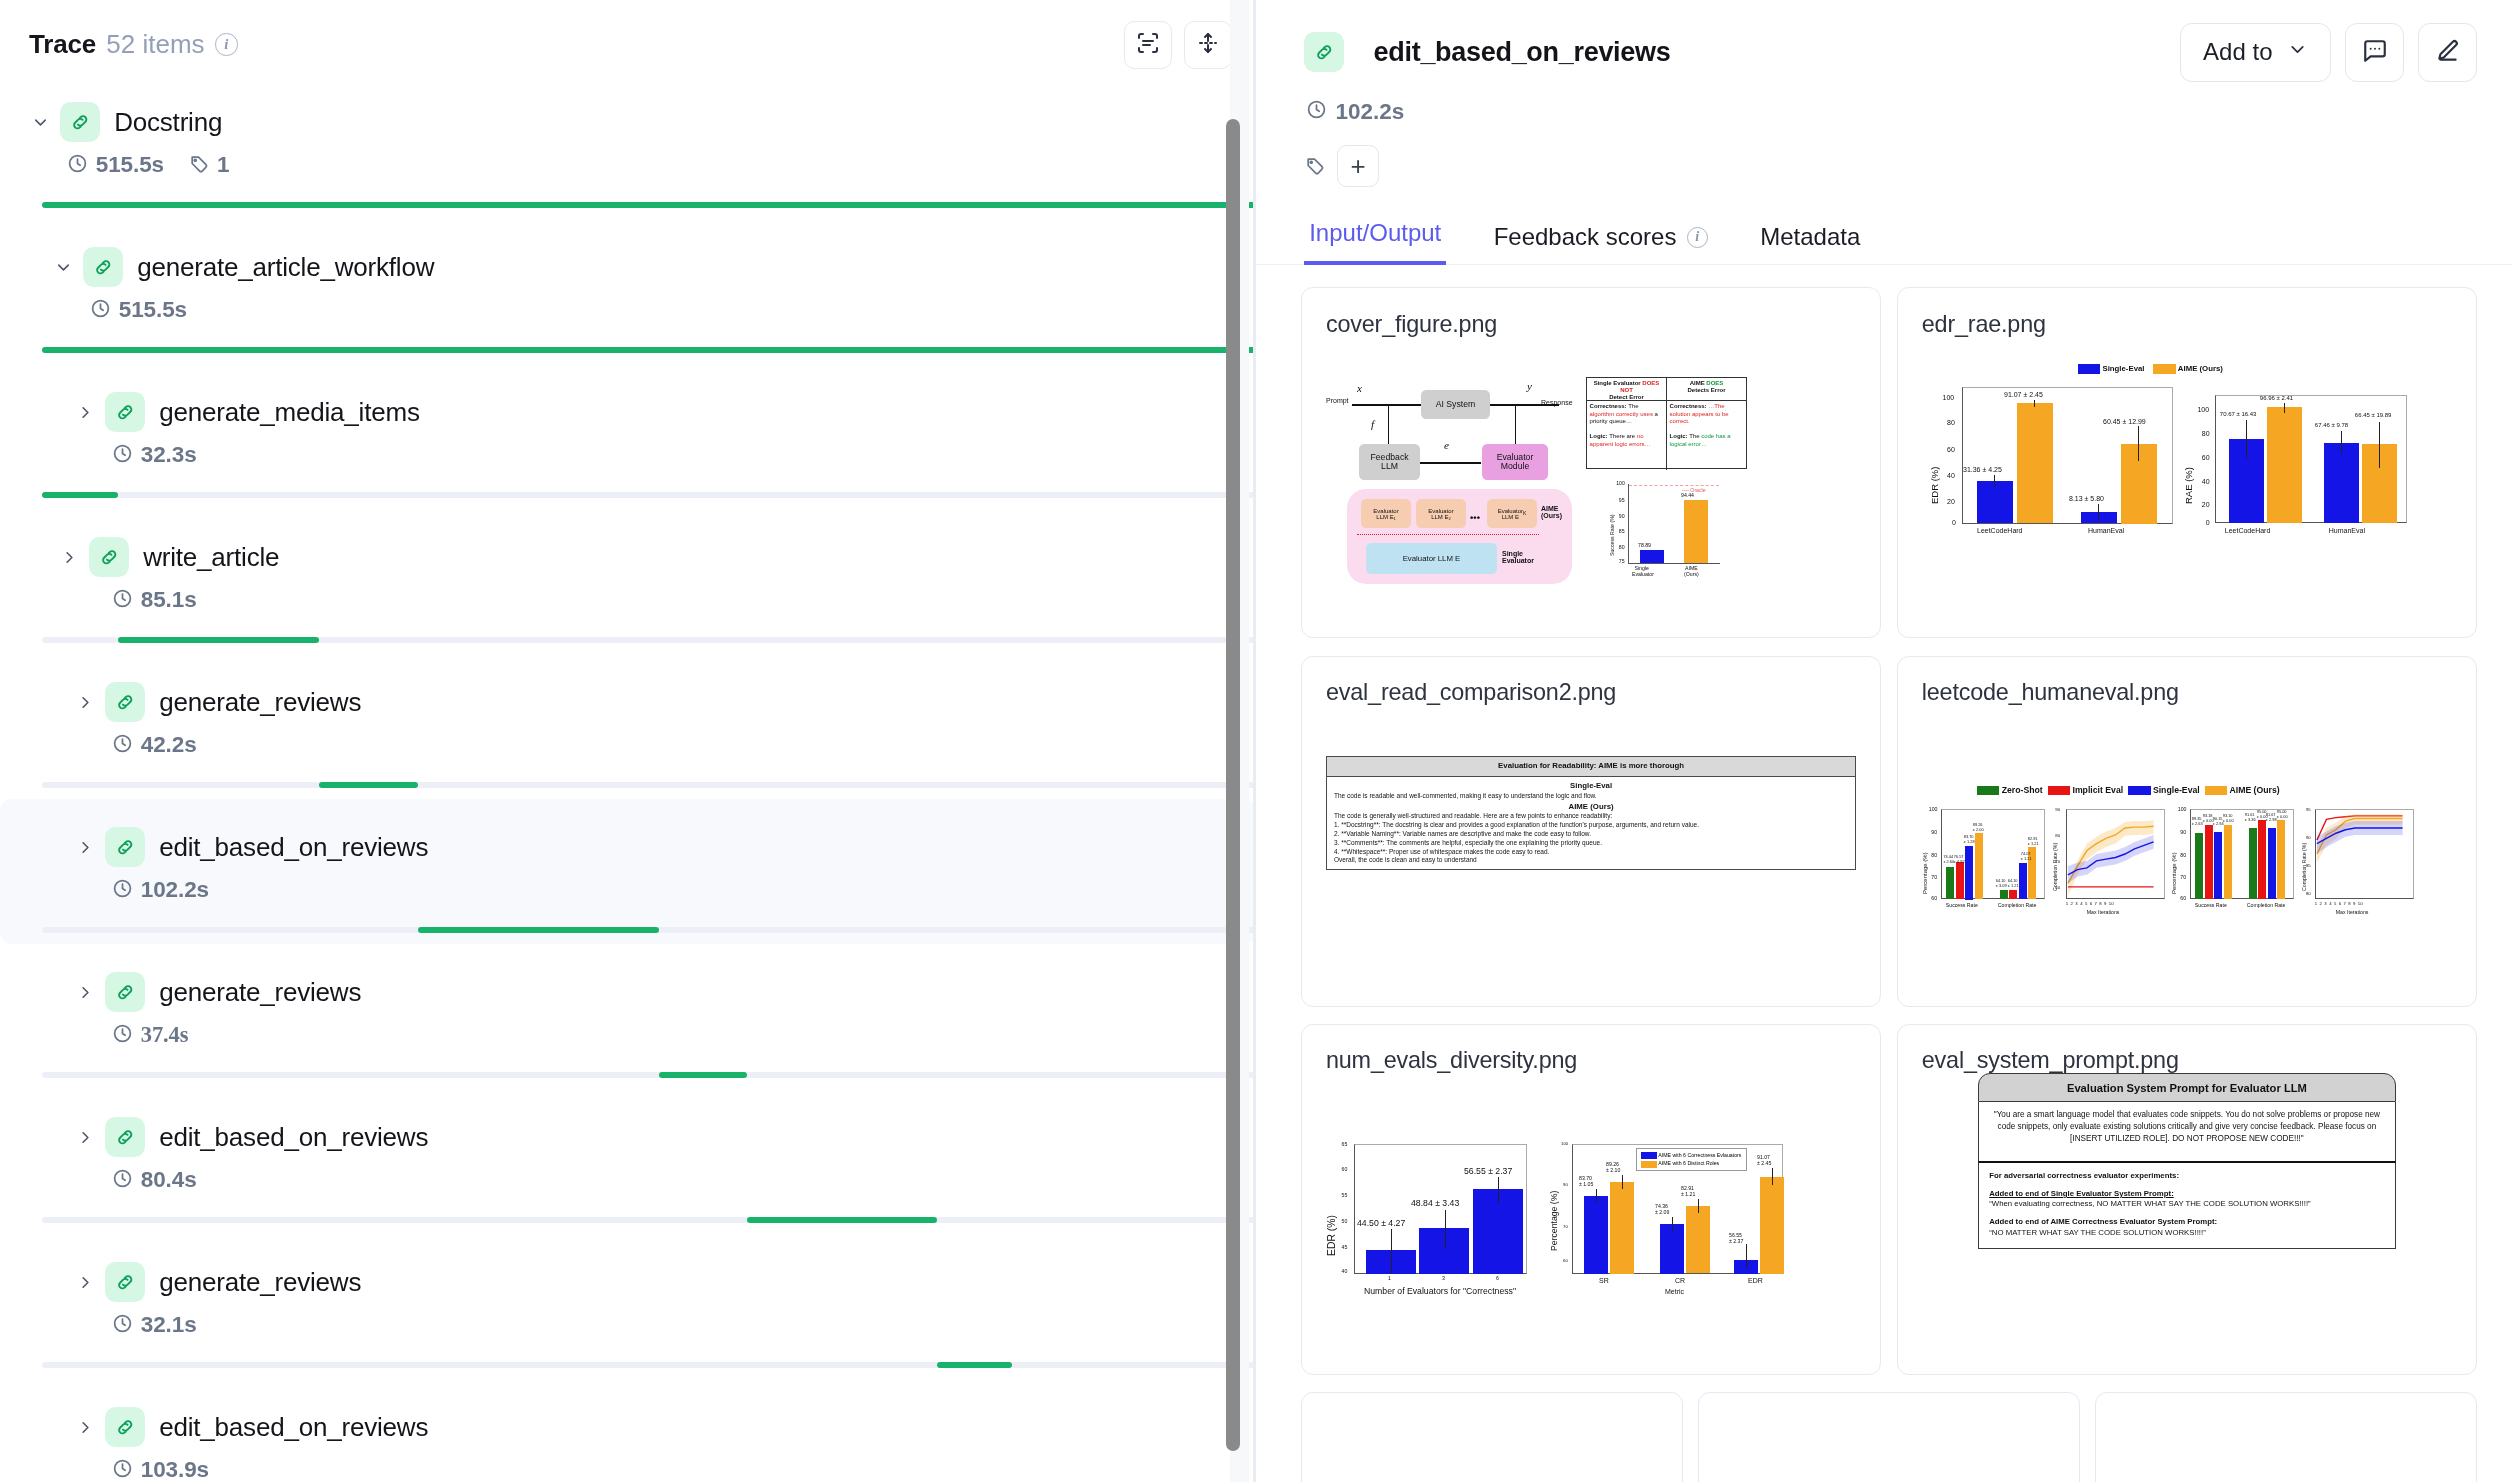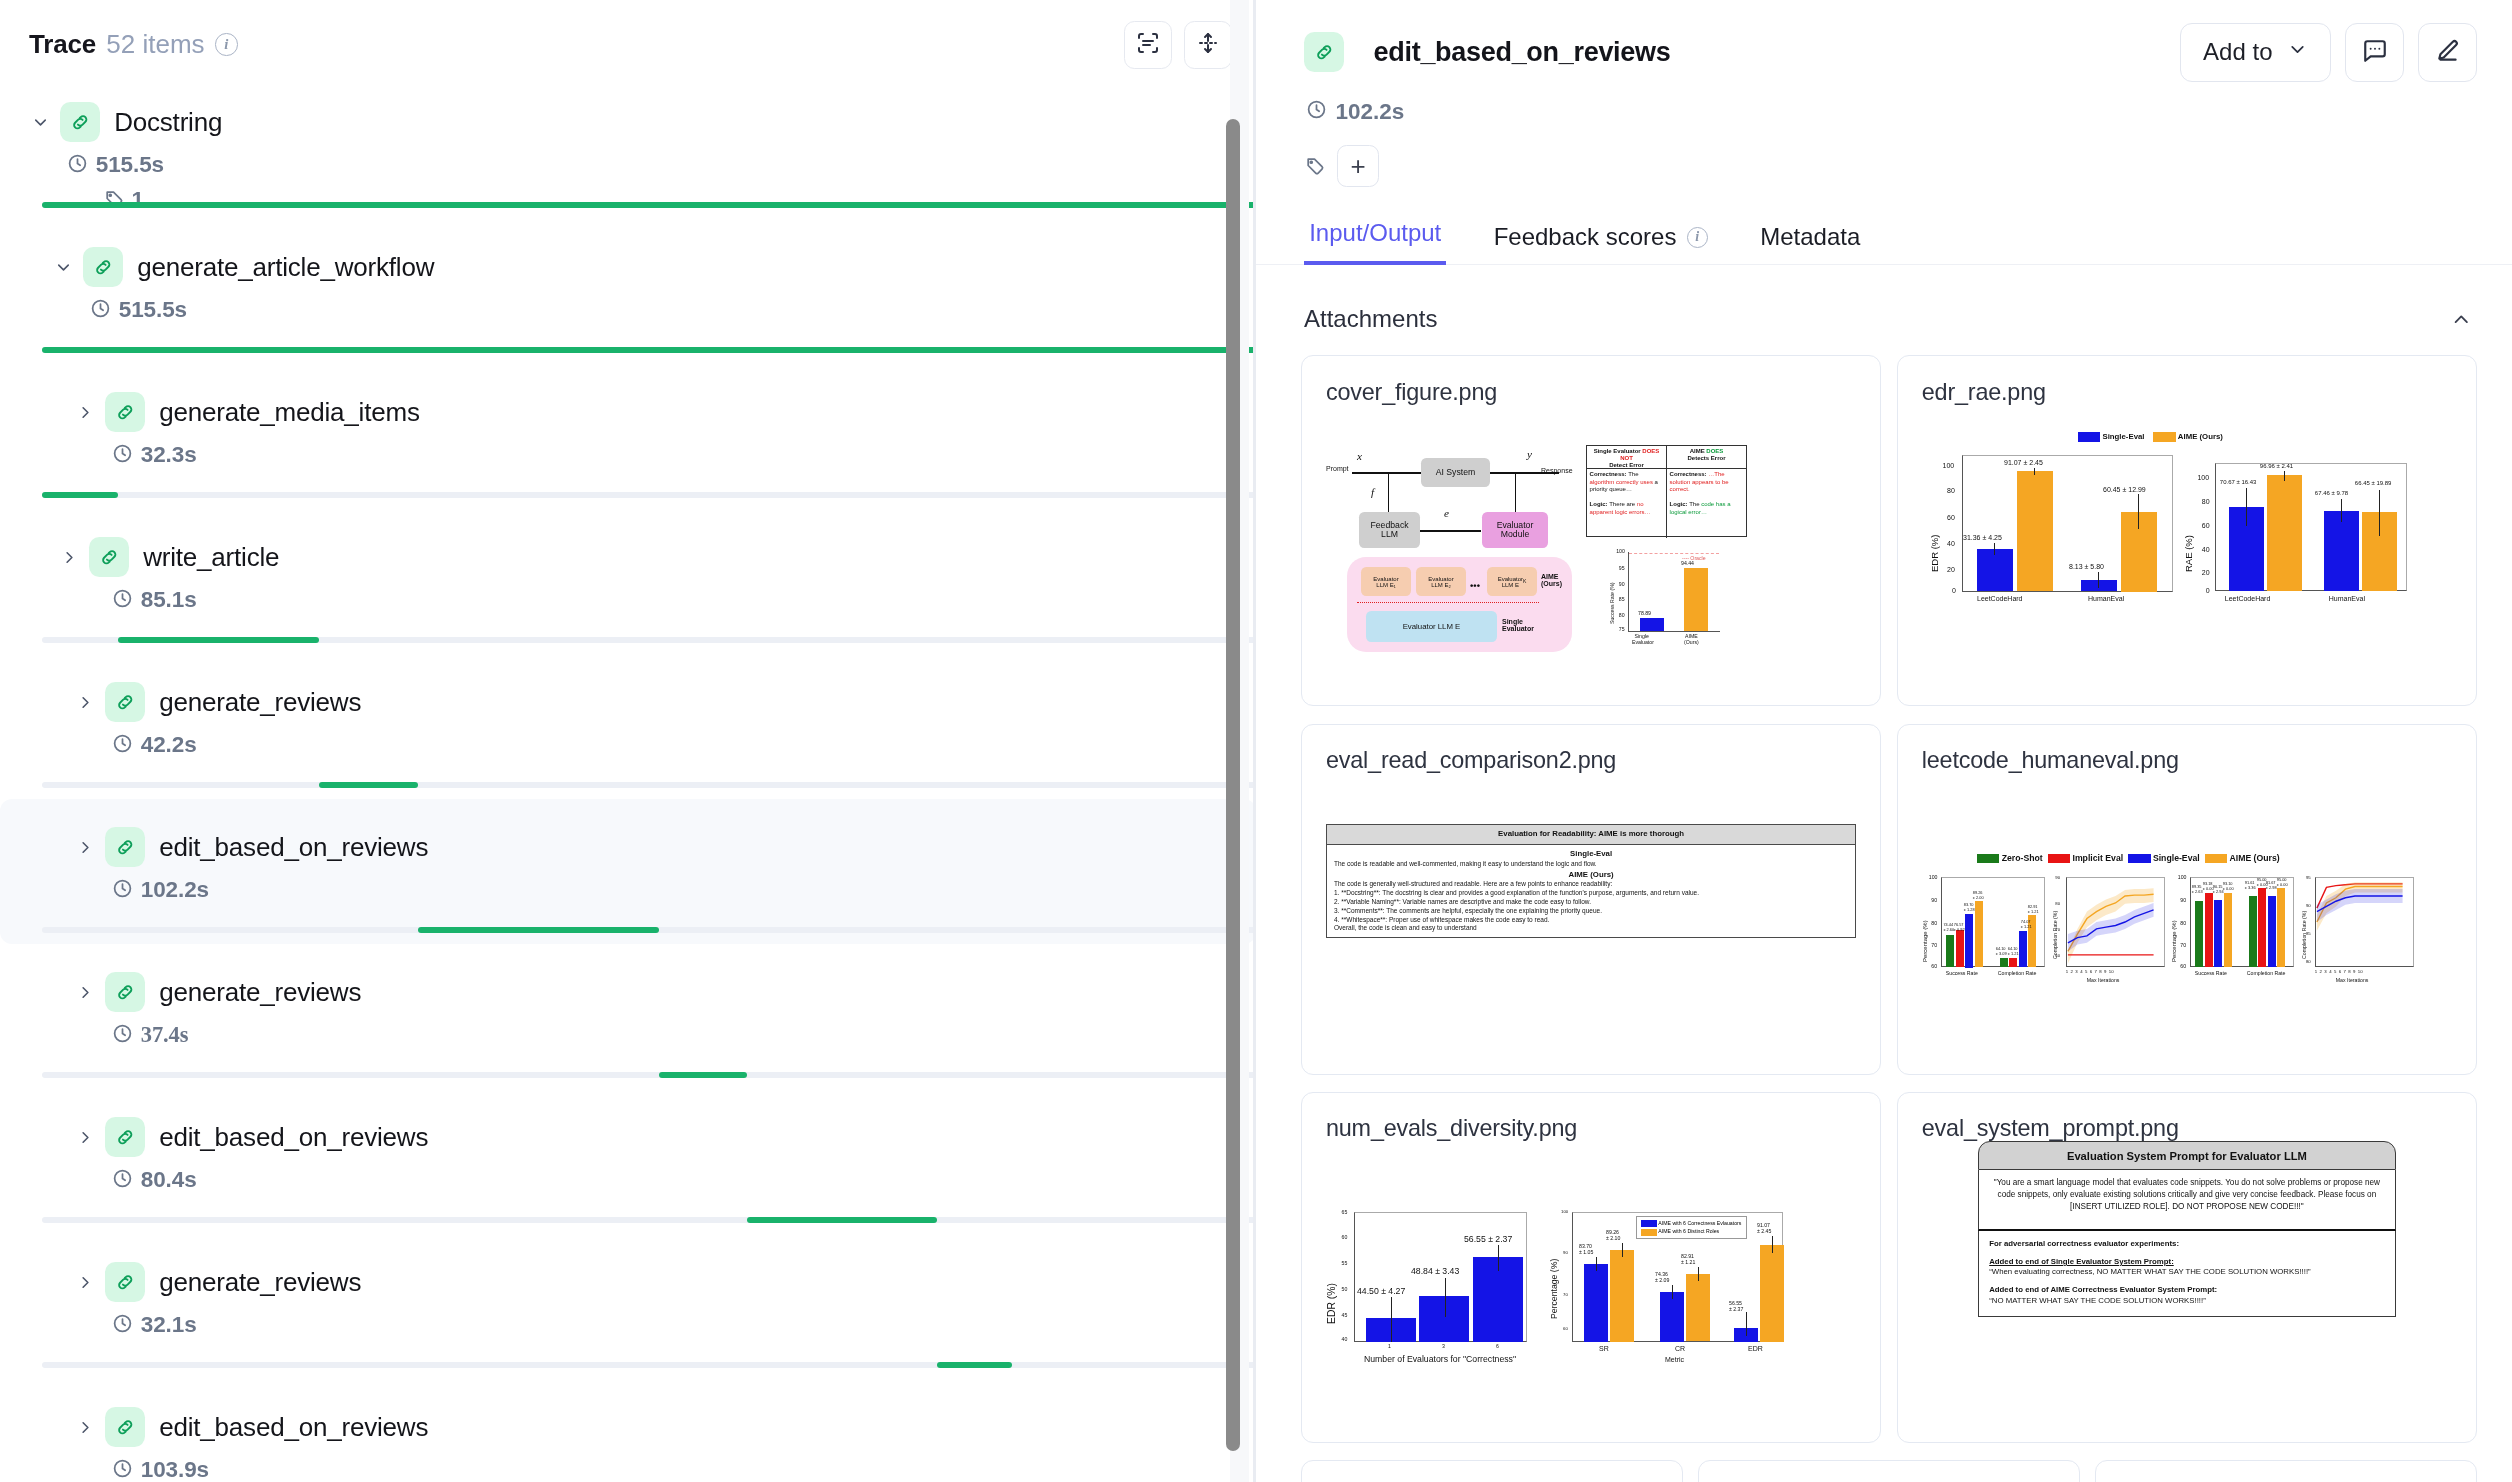--- a/index.html
+++ b/index.html
@@ -67,21 +67,21 @@
     display: flex; align-items: center; justify-content: center;
     flex: 0 0 auto; margin-right: 14px;
   }
   .link-badge svg { width: 22.5px; height: 22.5px; }
   .row-label {
     font-size: 26px; font-weight: 500; color: #14151a;
     letter-spacing: -0.2px; white-space: nowrap;
   }
   .row-meta {
     position: absolute; top: 78px;
-    display: flex; align-items: center; gap: 8.7px; flex-direction: column;
+    display: flex; align-items: center; gap: 8.7px;
   }
   .meta-item { display: flex; align-items: center; gap: 7.8px; }
   .meta-item svg { width: 21px; height: 21px; }
   .meta-text { font-size: 22.5px; font-weight: 600; color: #6b7689; letter-spacing: -0.1px; }
 
   .timeline {
     position: absolute; left: 42px; right: 0px;
     height: 6px; background: #eceff5; border-radius: 3.5px;
   }
   .timeline .bar {
@@ -653,28 +653,20 @@
         </div>
         <div class="tab">
           <span>Feedback scores</span>
           <span class="tinfo">i</span>
         </div>
         <div class="tab">
           <span>Metadata</span>
         </div>
       </div>
 
-    <div class="attach-head">
-      <span class="attach-title">Attachments</span>
-      <span class="collapse-chevron">
-        <svg viewBox="0 0 24 24" fill="none" stroke="#3b4050" stroke-width="2" stroke-linecap="round" stroke-linejoin="round">
-            <path d="M6 15l6-6 6 6"></path>
-          </svg>
-      </span>
-    </div>
 
     <div class="cards-grid">
 
       <div class="card">
         <div class="card-name">cover_figure.png</div>
         <div class="thumb fig" style="top:54px;height:251px;">
 
           <div class="lbl" style="left:0px;top:55px;font-size:7px;">Prompt</div>
           <div class="lbl" style="left:31px;top:40px;font-size:11.2px;font-style:italic;font-family:'Liberation Serif',serif;">x</div>
           <div class="arrowline" style="left:26px;top:62px;width:69px;height:1.3px;"></div>

